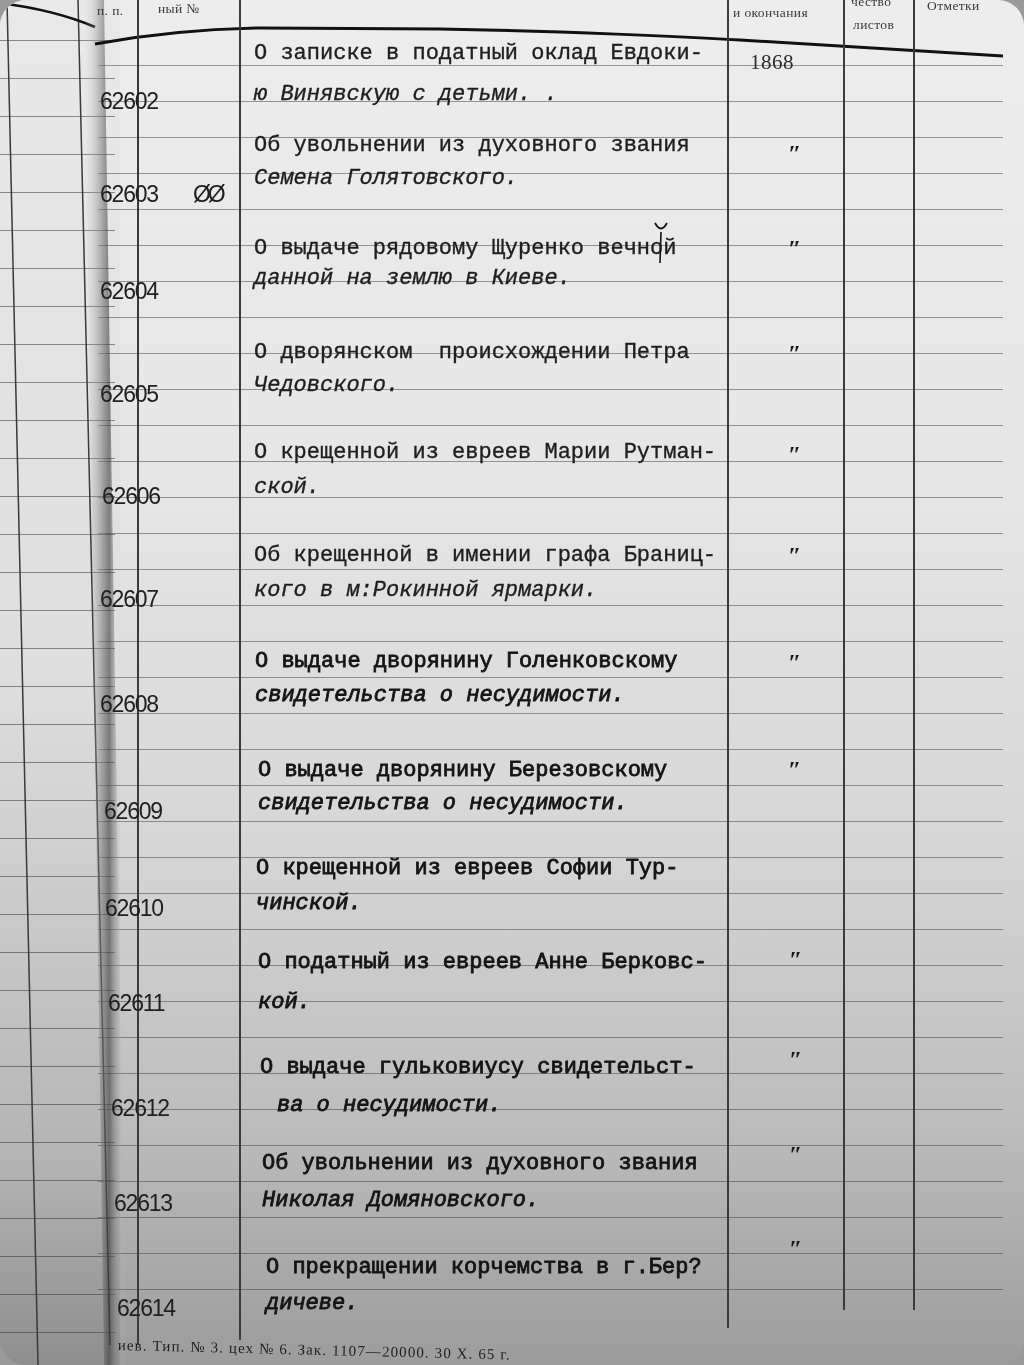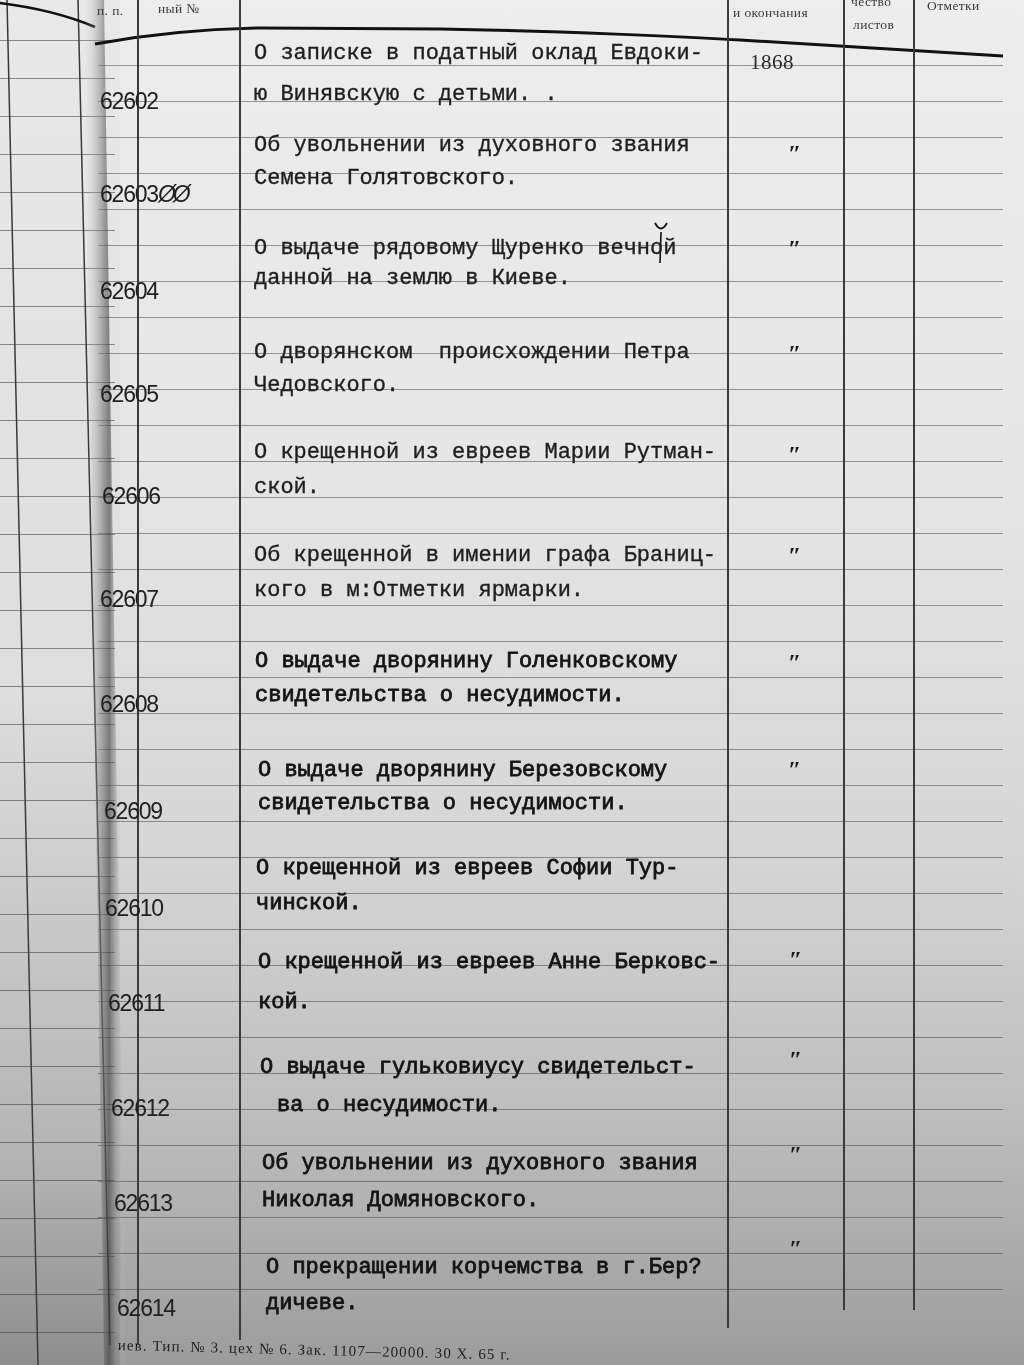--- a/index.html
+++ b/index.html
@@ -1,42 +1,42 @@
 <!DOCTYPE html>
 <html><head>
 <meta charset="utf-8">
 <style>
   html, body { margin:0; padding:0; }
   body { width:1024px; height:1365px; overflow:hidden; position:relative; background:#9a9a9a; }
   .sheet { position:absolute; left:0; top:0; width:1024px; height:1365px; overflow:hidden;
-           background: linear-gradient(to bottom, #ededed 0%, #e6e6e6 35%, #d6d6d6 62%, #bdbdbd 82%, #9c9c9c 100%); }
+           background: linear-gradient(to bottom, #ededed 0%, #e6e6e6 35%, #d6d6d6 62%, #bdbdbd 82%, #9c9c9c 100%); border-radius: 26px; }
   
   .left-page { position:absolute; left:0; top:0; width:120px; height:1365px;
                background: linear-gradient(to bottom, #e9e9e9 0%, #dedede 50%, #b4b4b4 85%, #8e8e8e 100%); }
   .left-rules { position:absolute; left:0; top:30px; width:115px; height:1320px;
                 background-image: repeating-linear-gradient(to bottom, rgba(55,55,55,.55) 0, rgba(55,55,55,.55) 1.3px, transparent 1.3px, transparent 38px);
                 background-position: 0 10px; }
   .decor-svg { position:absolute; left:0; top:0; width:1024px; height:1365px; pointer-events:none; }
   
   .right-rules { position:absolute; left:98px; top:60px; width:905px; height:1250px;
                  background-image: repeating-linear-gradient(to bottom, rgba(60,60,60,.5) 0, rgba(60,60,60,.5) 1.2px, transparent 1.2px, transparent 36px);
                  background-position: 0 5px; }
   .vline { position:absolute; top:0; width:1.5px; background:#3b3b3b; }
   
   .hdr { position:absolute; font-family:"Liberation Serif","DejaVu Serif",serif; font-size:13.5px; color:#3a3a3a; white-space:nowrap; letter-spacing:0.4px; }
   
   .entry { position:absolute; left:0; top:0; width:1024px; height:0; }
   .num { position:absolute; left:var(--n); top:var(--ny); font-family:"Liberation Sans","DejaVu Sans",sans-serif;
          font-size:23px; line-height:23px; letter-spacing:-1.2px; color:#202020; white-space:nowrap;margin-top:40px; }
-  .strike { font-style:italic; letter-spacing:-3px; }
+  .strike { letter-spacing:-3px;padding-left:35px; }
   .ln { position:absolute; font-family:"Liberation Mono","DejaVu Sans Mono",monospace; font-size:22px; line-height:22px;
         color:#1e1e1e; white-space:pre; -webkit-text-stroke:0.35px #1e1e1e; }
   .heavy .ln { -webkit-text-stroke:0.8px #141414; color:#141414; }
   .l1 { left:var(--t); top:var(--y1); }
-  .l2 { left:var(--t2, var(--t)); top:var(--y2); }
+  .l2 { left:var(--t2, var(--t)); top:var(--y2);font-style:italic; }
   .ditto { position:absolute; left:var(--dx, 788px); top:var(--dy); font-family:"Liberation Serif","DejaVu Serif",serif;
            font-size:24px; line-height:24px; font-weight:bold; color:#1a1a1a; }
   .year { position:absolute; left:750px; top:50px; font-family:"Liberation Serif","DejaVu Serif",serif; font-size:21px;
           line-height:24px; color:#2a2a2a; letter-spacing:0.5px; }
   .footer { position:absolute; left:118px; top:1337px; font-family:"Liberation Serif","DejaVu Serif",serif; font-size:15px;
             color:#1f1f1f; letter-spacing:1.1px; white-space:nowrap; transform:rotate(1.4deg); transform-origin:left top; }
   .hand { position:absolute; left:651px; top:214px; font-family:"Liberation Serif","DejaVu Serif",serif; font-style:italic;
           font-size:20px; color:#111; }
 </style>
 </head>
@@ -116,21 +116,21 @@
   <div class="entry" style="--n:102px;--ny:445px;--t:254px;--y1:442px;--y2:477px;--dy:442px;">
     <span class="num">62606</span>
     <span class="ln l1">О крещенной из евреев Марии Рутман-</span>
     <span class="ln l2">ской.</span>
     <span class="ditto">″</span>
   </div>
 
   <div class="entry" style="--n:100px;--ny:548px;--t:254px;--y1:545px;--y2:580px;--dy:543px;">
     <span class="num">62607</span>
     <span class="ln l1">Об крещенной в имении графа Браниц-</span>
-    <span class="ln l2">кого в м:Отметки ярмарки.</span>
+    <span class="ln l2">кого в м:Рокинной ярмарки.</span>
     <span class="ditto">″</span>
   </div>
 
   <div class="entry heavy" style="--n:100px;--ny:653px;--t:255px;--y1:651px;--y2:685px;--dy:650px;">
     <span class="num">62608</span>
     <span class="ln l1">О выдаче дворянину Голенковскому</span>
     <span class="ln l2">свидетельства о несудимости.</span>
     <span class="ditto">″</span>
   </div>
 
@@ -143,21 +143,21 @@
 
   <div class="entry heavy" style="--n:105px;--ny:857px;--t:256px;--y1:858px;--y2:893px;--dy:855px;">
     <span class="num">62610</span>
     <span class="ln l1">О крещенной из евреев Софии Тур-</span>
     <span class="ln l2">чинской.</span>
     <span class="ditto"></span>
   </div>
 
   <div class="entry heavy" style="--n:108px;--ny:952px;--t:258px;--y1:952px;--y2:992px;--dy:947px;--dx:789px;">
     <span class="num">62611</span>
-    <span class="ln l1">О крещенной из евреев Анне Берковс-</span>
+    <span class="ln l1">О податный из евреев Анне Берковс-</span>
     <span class="ln l2">кой.</span>
     <span class="ditto">″</span>
   </div>
 
   <div class="entry heavy" style="--n:111px;--ny:1057px;--t:260px;--t2:277px;--y1:1057px;--y2:1095px;--dy:1047px;--dx:789px;">
     <span class="num">62612</span>
     <span class="ln l1">О выдаче гульковиусу свидетельст-</span>
     <span class="ln l2">ва о несудимости.</span>
     <span class="ditto">″</span>
   </div>

